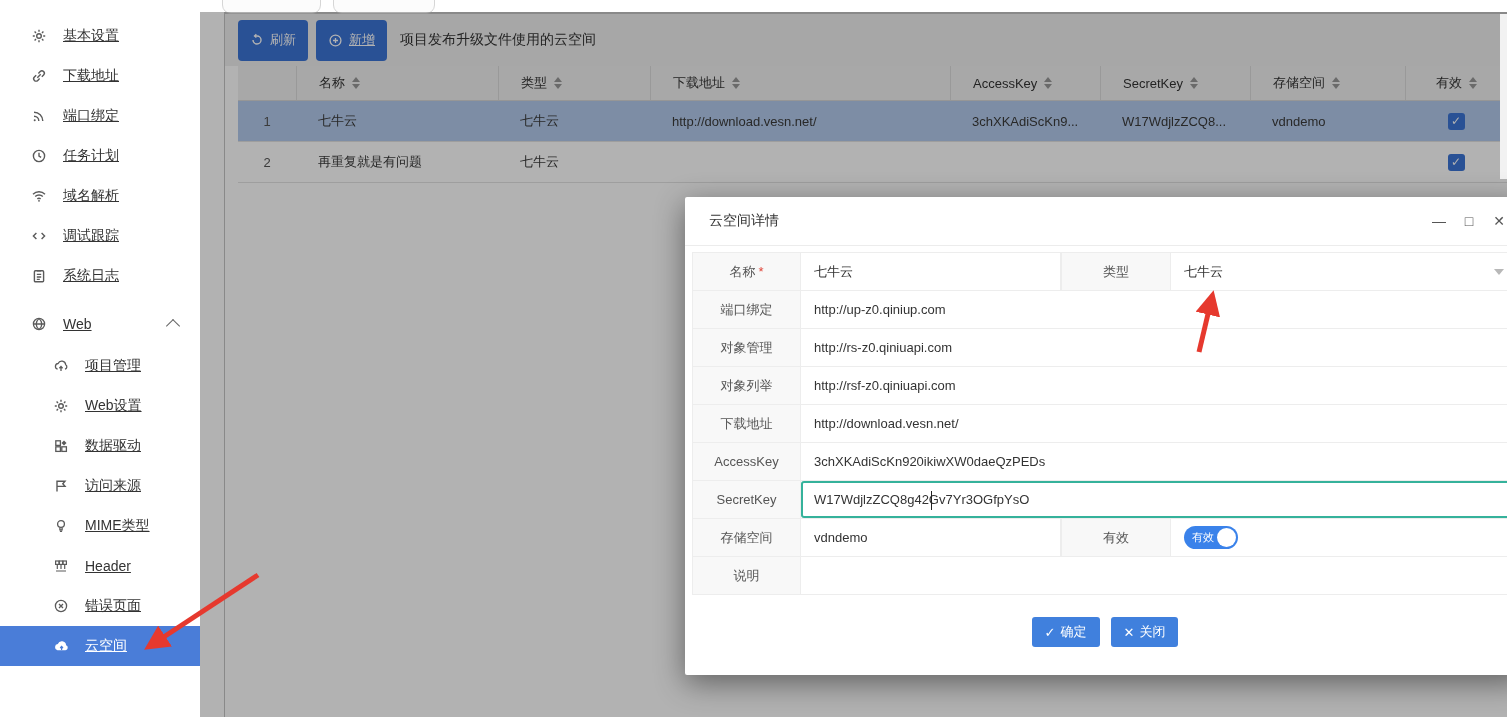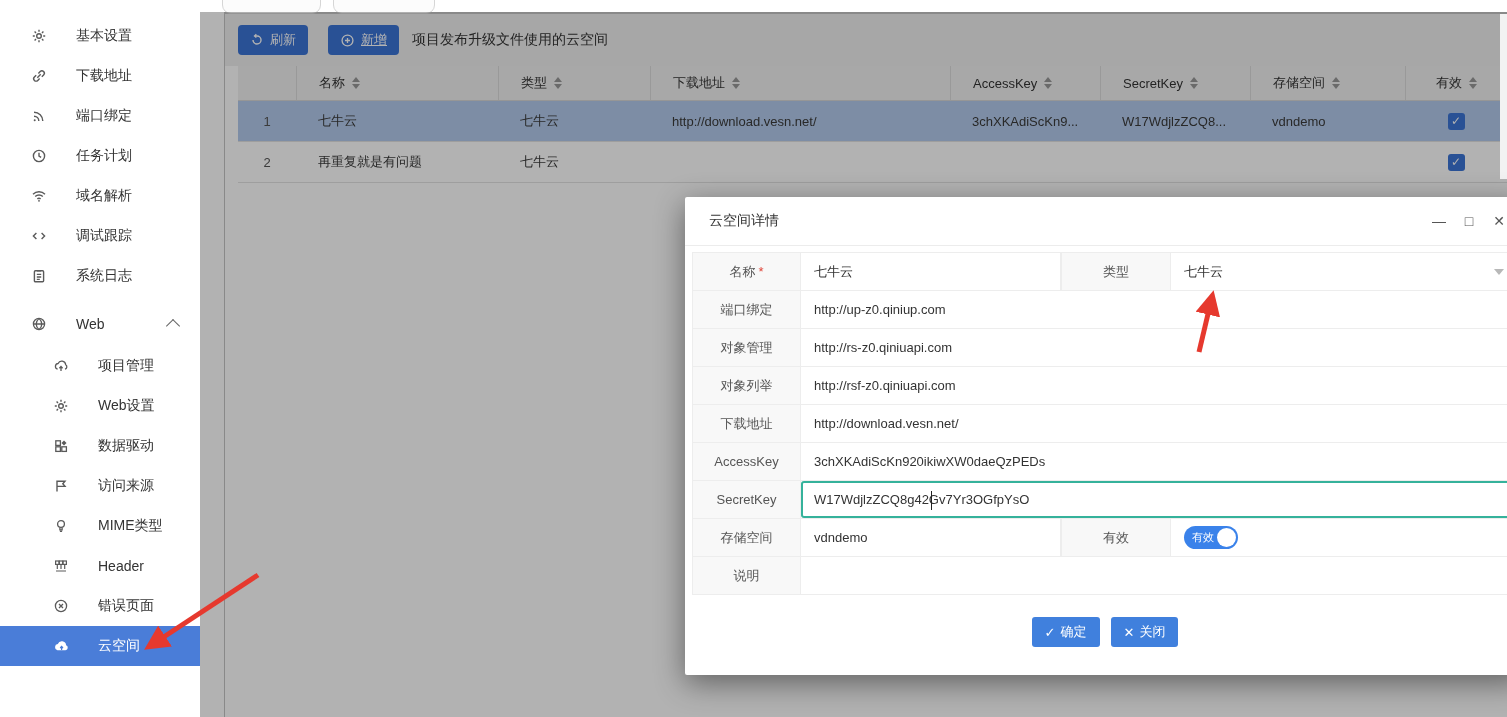--- a/index.html
+++ b/index.html
@@ -4,38 +4,38 @@
 <style>
   html,body{margin:0;padding:0;}
   body{font-family:"Liberation Sans","DejaVu Sans",sans-serif;-webkit-font-smoothing:antialiased;}
   .screen{position:relative;width:1507px;height:717px;overflow:hidden;background:#fff;}
 
   
   .sidebar{position:absolute;left:0;top:0;width:200px;height:717px;background:#fff;z-index:30;}
   .side-pad{height:16px;}
   .s-item{height:40px;display:flex;align-items:center;padding-left:30px;color:#333;font-size:14px;cursor:pointer;position:relative;}
   .s-item .s-ico{width:18px;height:16px;display:flex;align-items:center;justify-content:center;color:#5a5a5a;flex:0 0 18px;}
-  .s-item .s-lbl{margin-left:28px;white-space:nowrap;}
+  .s-item .s-lbl{margin-left:15px;white-space:nowrap;text-decoration:underline;}
   .s-item.sub{padding-left:52px;}
   .s-item.selected{background:#4a7dd8;color:#fff;}
   .s-item.selected .s-ico{color:#fff;}
   .chev{position:absolute;right:22px;width:9px;height:9px;border-right:1.6px solid #666;border-bottom:1.6px solid #666;}
   .chev.down{transform:rotate(45deg);margin-top:-4px;}
   .chev.up{transform:rotate(-135deg);margin-top:4px;}
   .spacer9{height:9px;} .spacer4{height:4px;}
   .s-ico svg{display:block;}
 
   
   .content{position:absolute;left:200px;top:0;right:0;bottom:0;background:#fff;}
   .tabstub{position:absolute;top:-9px;height:21px;border:1px solid #d6d6d6;border-radius:9px;background:#fcfcfc;z-index:2;}
   .tab1{left:22px;width:97px;} .tab2{left:133px;width:100px;}
   .pane{position:absolute;left:24px;top:12px;right:0;bottom:0;background:#fff;border-top:2px solid #c4c4c4;border-left:1px solid #c4c4c4;}
   .toolbar{height:52px;background:#efefef;display:flex;align-items:center;padding-left:13px;}
-  .tbtn{height:30px;border:none;border-radius:4px;background:#3b74d6;color:#fff;font-size:13px;display:flex;align-items:center;gap:6px;padding:0 12px;cursor:pointer;font-family:inherit;}
-  .tbtn+.tbtn{margin-left:20px;text-decoration:underline;}
+  .tbtn{height:41px;border:none;border-radius:4px;background:#3b74d6;color:#fff;font-size:13px;display:flex;align-items:center;gap:6px;padding:0 12px;cursor:pointer;font-family:inherit;}
+  .tbtn+.tbtn{margin-left:8px;text-decoration:underline;}
   .tbtn svg{display:block;}
   .toolbar-hint{margin-left:13px;font-size:14px;color:#333;}
 
   
   .grid{margin-left:13px;}
   .trow{display:flex;align-items:stretch;}
   .thead{height:34px;background:#f1f1f1;border-bottom:1px solid #d7d7d7;}
   .th{display:flex;align-items:center;padding-left:22px;font-size:13px;color:#333;border-left:1px solid #dcdcdc;box-sizing:border-box;}
   .th:first-child{border-left:none;}
   .sort{display:inline-flex;flex-direction:column;gap:2px;margin-left:7px;cursor:pointer;}

